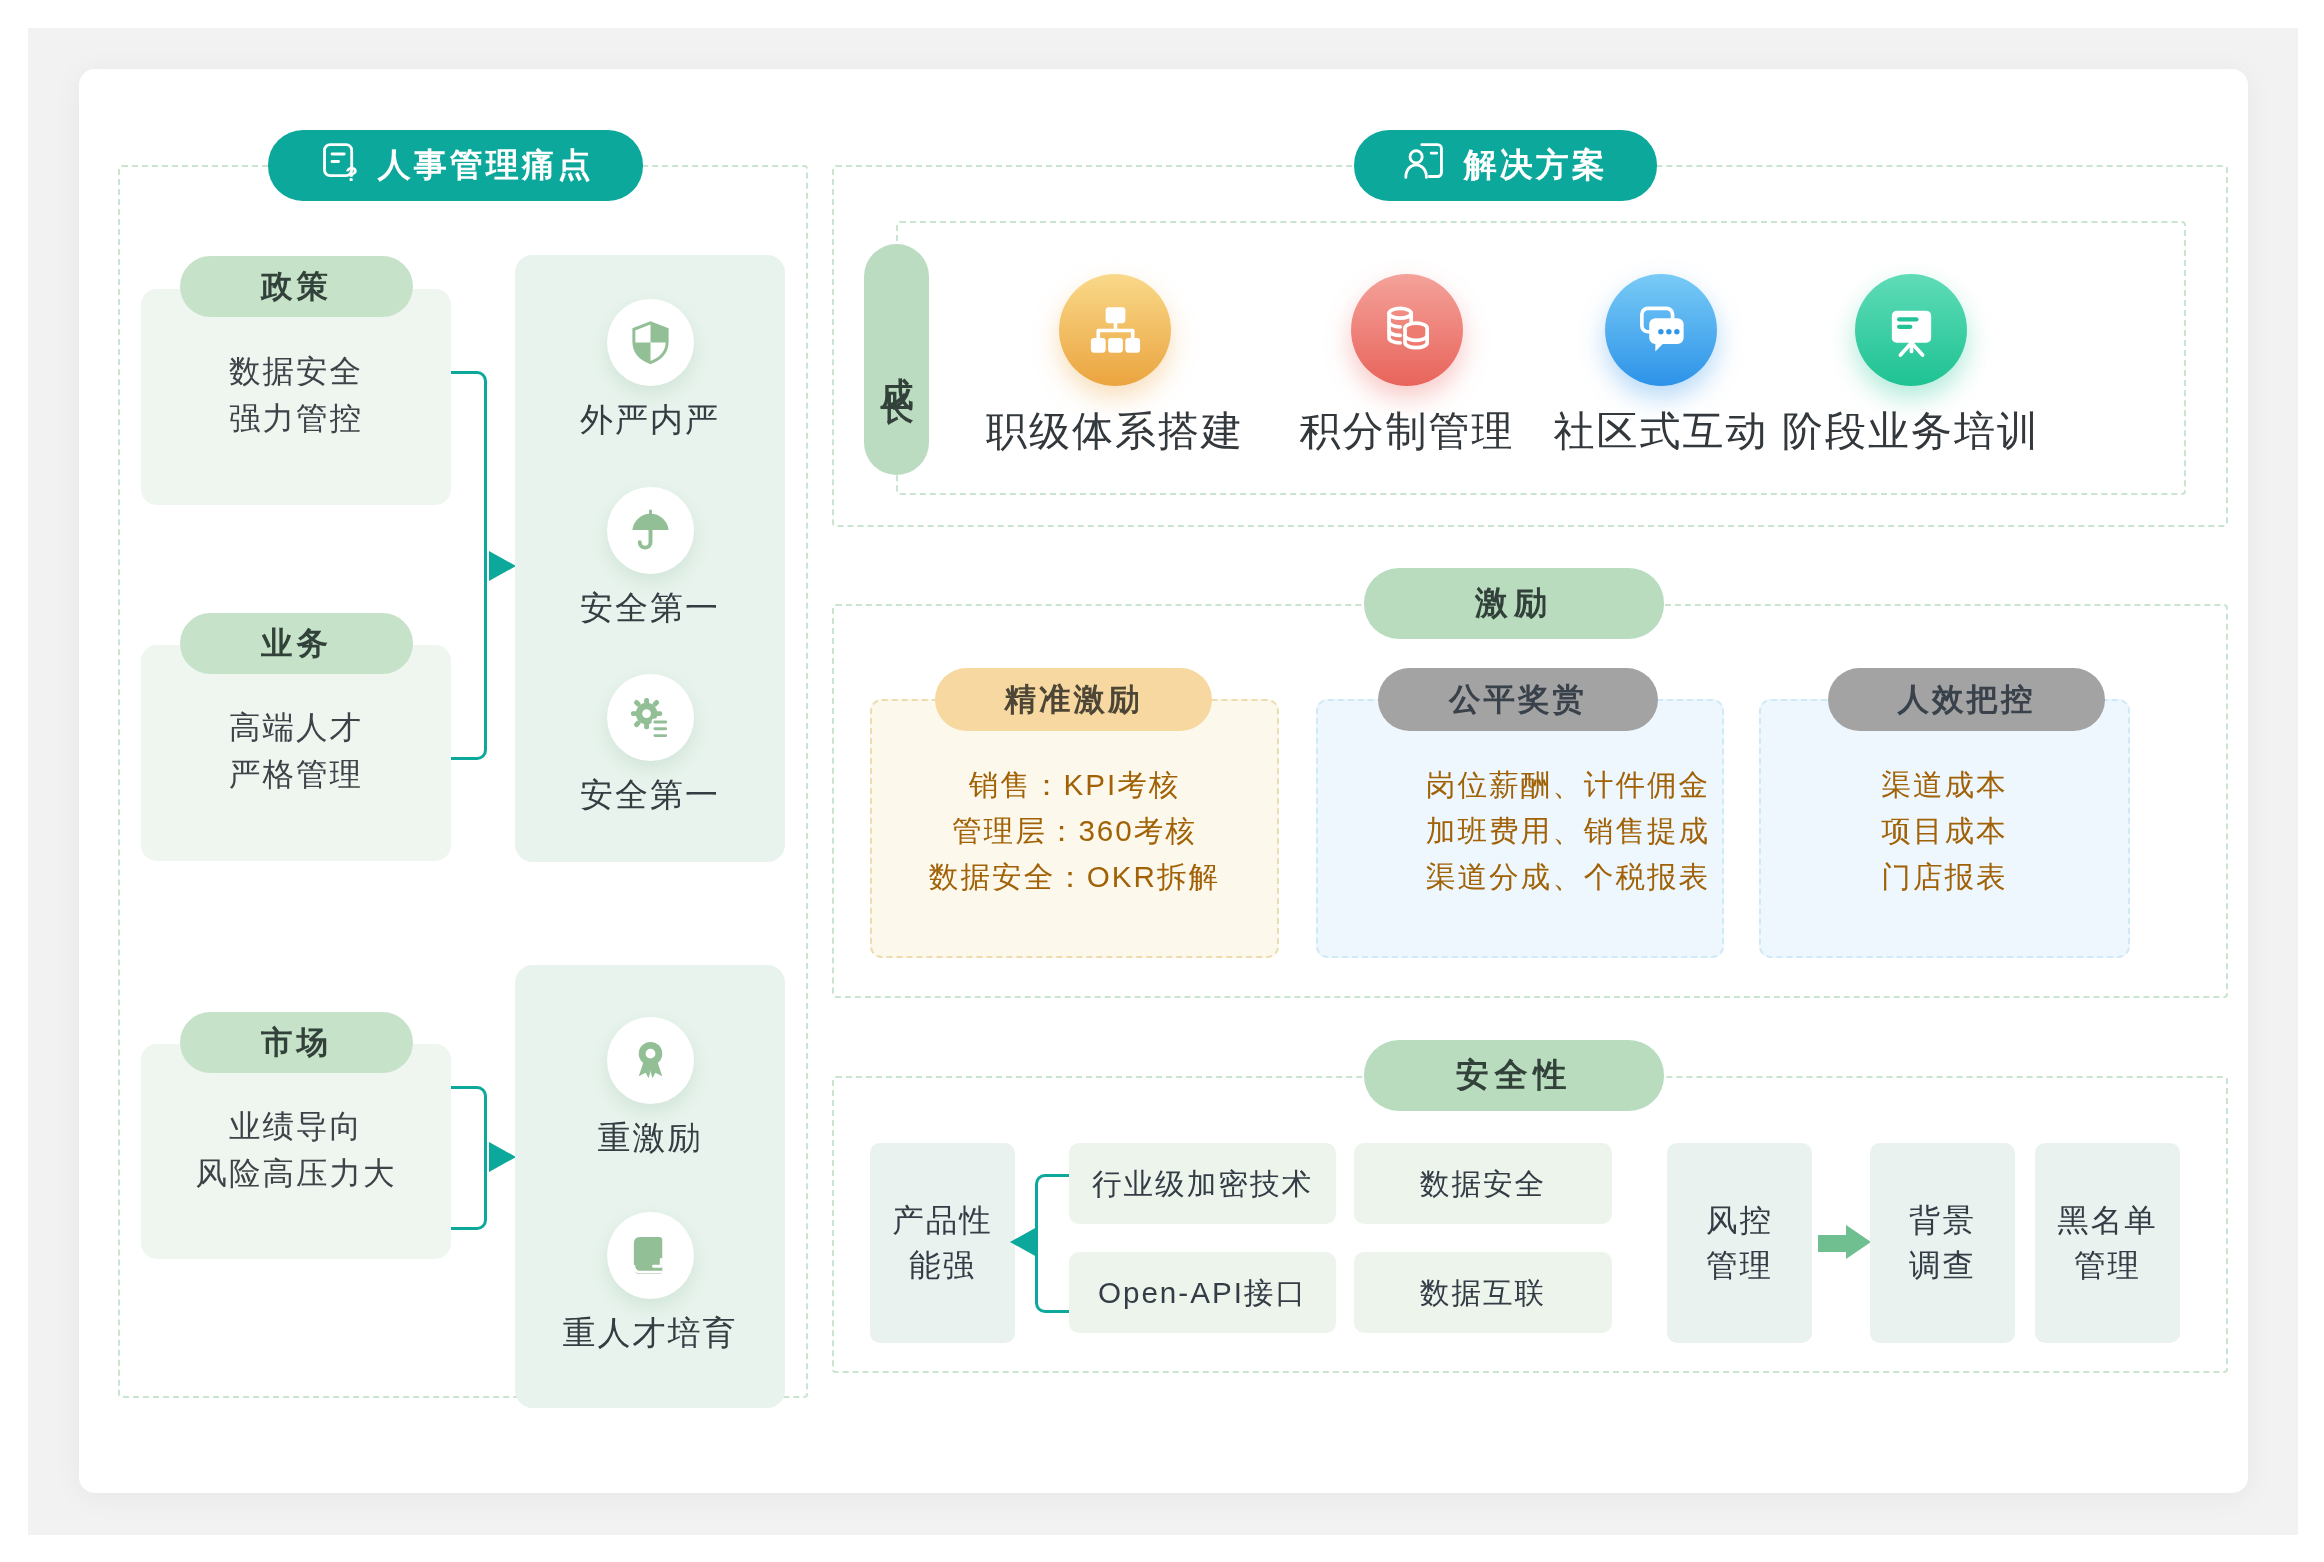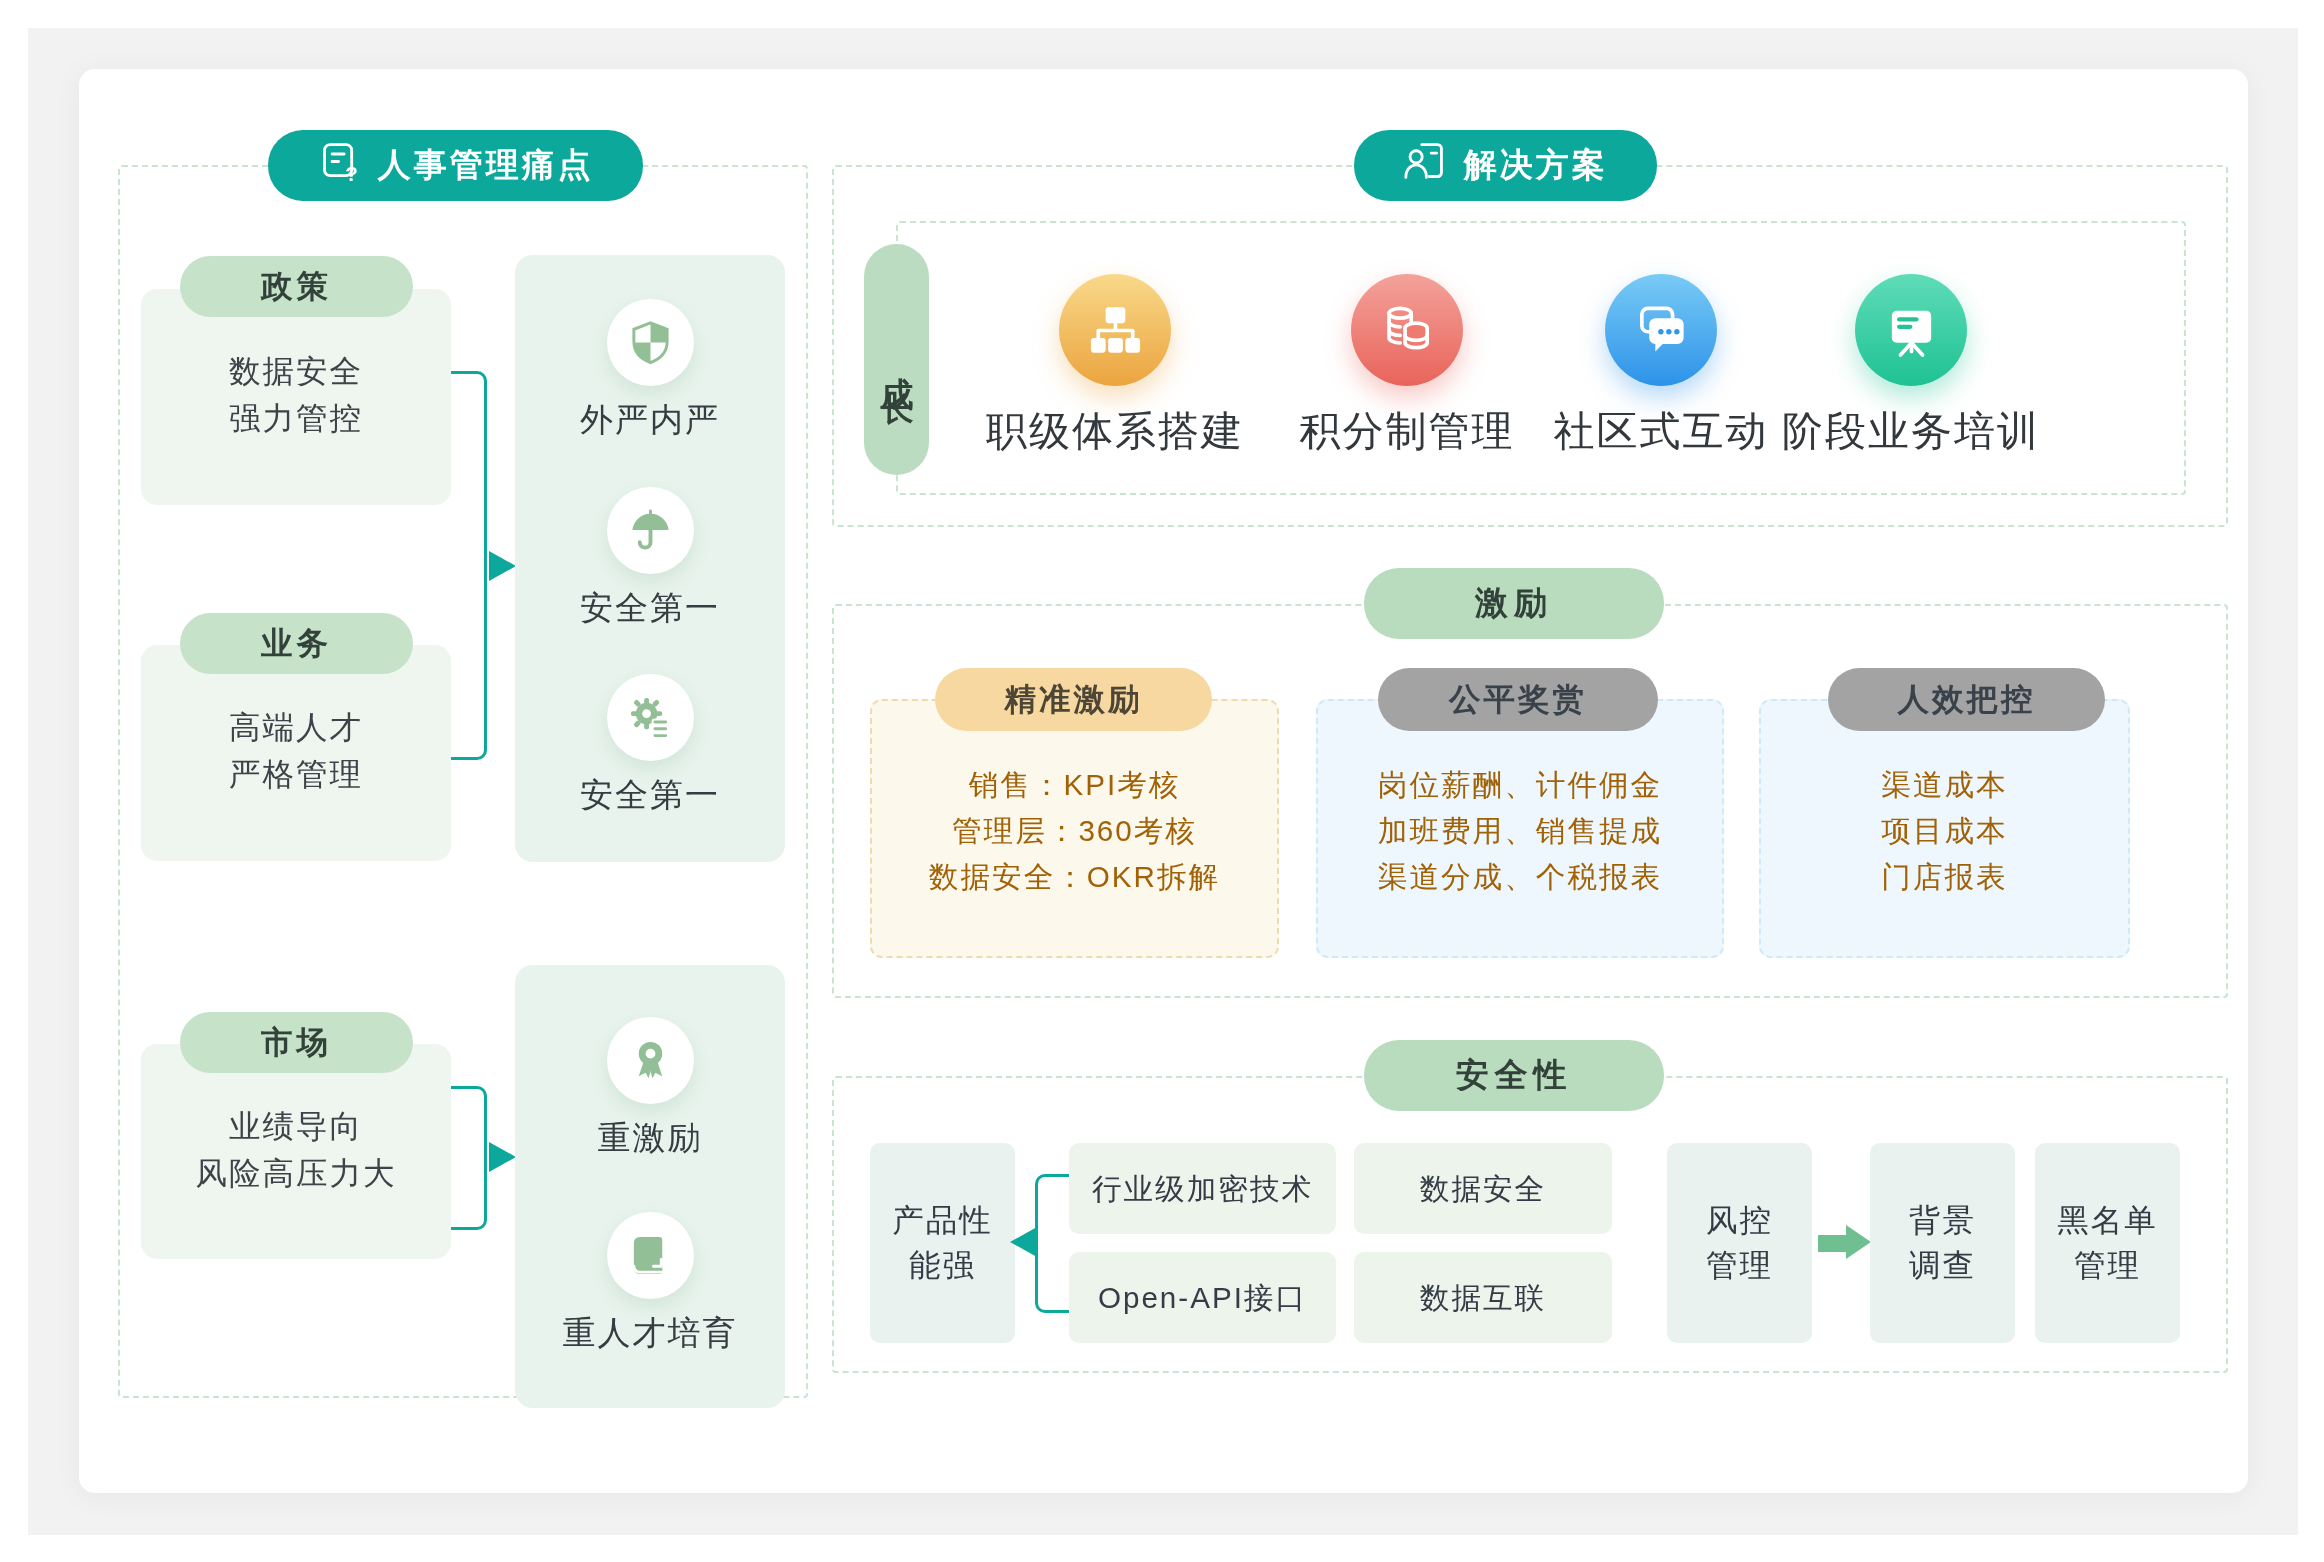--- a/index.html
+++ b/index.html
@@ -71,21 +71,21 @@
   .i-pill.orange { background:#f6d8a0; color:#4d4636; }
   .i-pill.blue   { background:#a3a3a3; color:#39414b; }
   .i-lines { position:absolute; width:100%; padding-top:61px; text-align:center;
              font-size:29.6px; line-height:46px; color:#a16207; letter-spacing:2px; }
 
   
   .sec-box { position:absolute; background:#ecf4ec; border-radius:9.9px;
              display:flex; align-items:center; justify-content:center; text-align:center;
              font-size:29.6px; color:#343c46; letter-spacing:2px; white-space:pre-line; line-height:45px; }
   .sec-box.tall { top:1143px; height:200px; font-size:31.5px; background:#e9f2ee; }
-  .sec-box.row  { height:91px; }
+  .sec-box.row  { height:81px; }
   .sec-arrow-body { position:absolute; background:#6fbf90; }
   .sec-arrow-head { position:absolute; width:0; height:0; border-top:17.7px solid transparent;
                     border-bottom:17.7px solid transparent; border-left:25.6px solid #6fbf90; }
 </style>
 </head>
 <body>
 
 <div class="stage">
   <div class="backdrop"></div>
   <div class="canvas"></div>
@@ -290,21 +290,21 @@
 
   <div class="i-card orange" style="left:870px; width:409px;">
     <div class="i-lines">
       <div>销售：KPI考核</div>
       <div>管理层：360考核</div>
       <div>数据安全：OKR拆解</div>
     </div>
   </div>
   <div class="i-pill orange" style="left:935px; width:277px;">精准激励</div>
 
-  <div class="i-card blue" style="left:1316px; width:408px;">
+  <div class="i-card blue" style="left:1316px; width:408px;padding-left:48px;">
     <div class="i-lines">
       <div>岗位薪酬、计件佣金</div>
       <div>加班费用、销售提成</div>
       <div>渠道分成、个税报表</div>
     </div>
   </div>
   <div class="i-pill blue" style="left:1378px; width:280px;">公平奖赏</div>
 
   <div class="i-card blue" style="left:1759px; width:371px;">
     <div class="i-lines">

